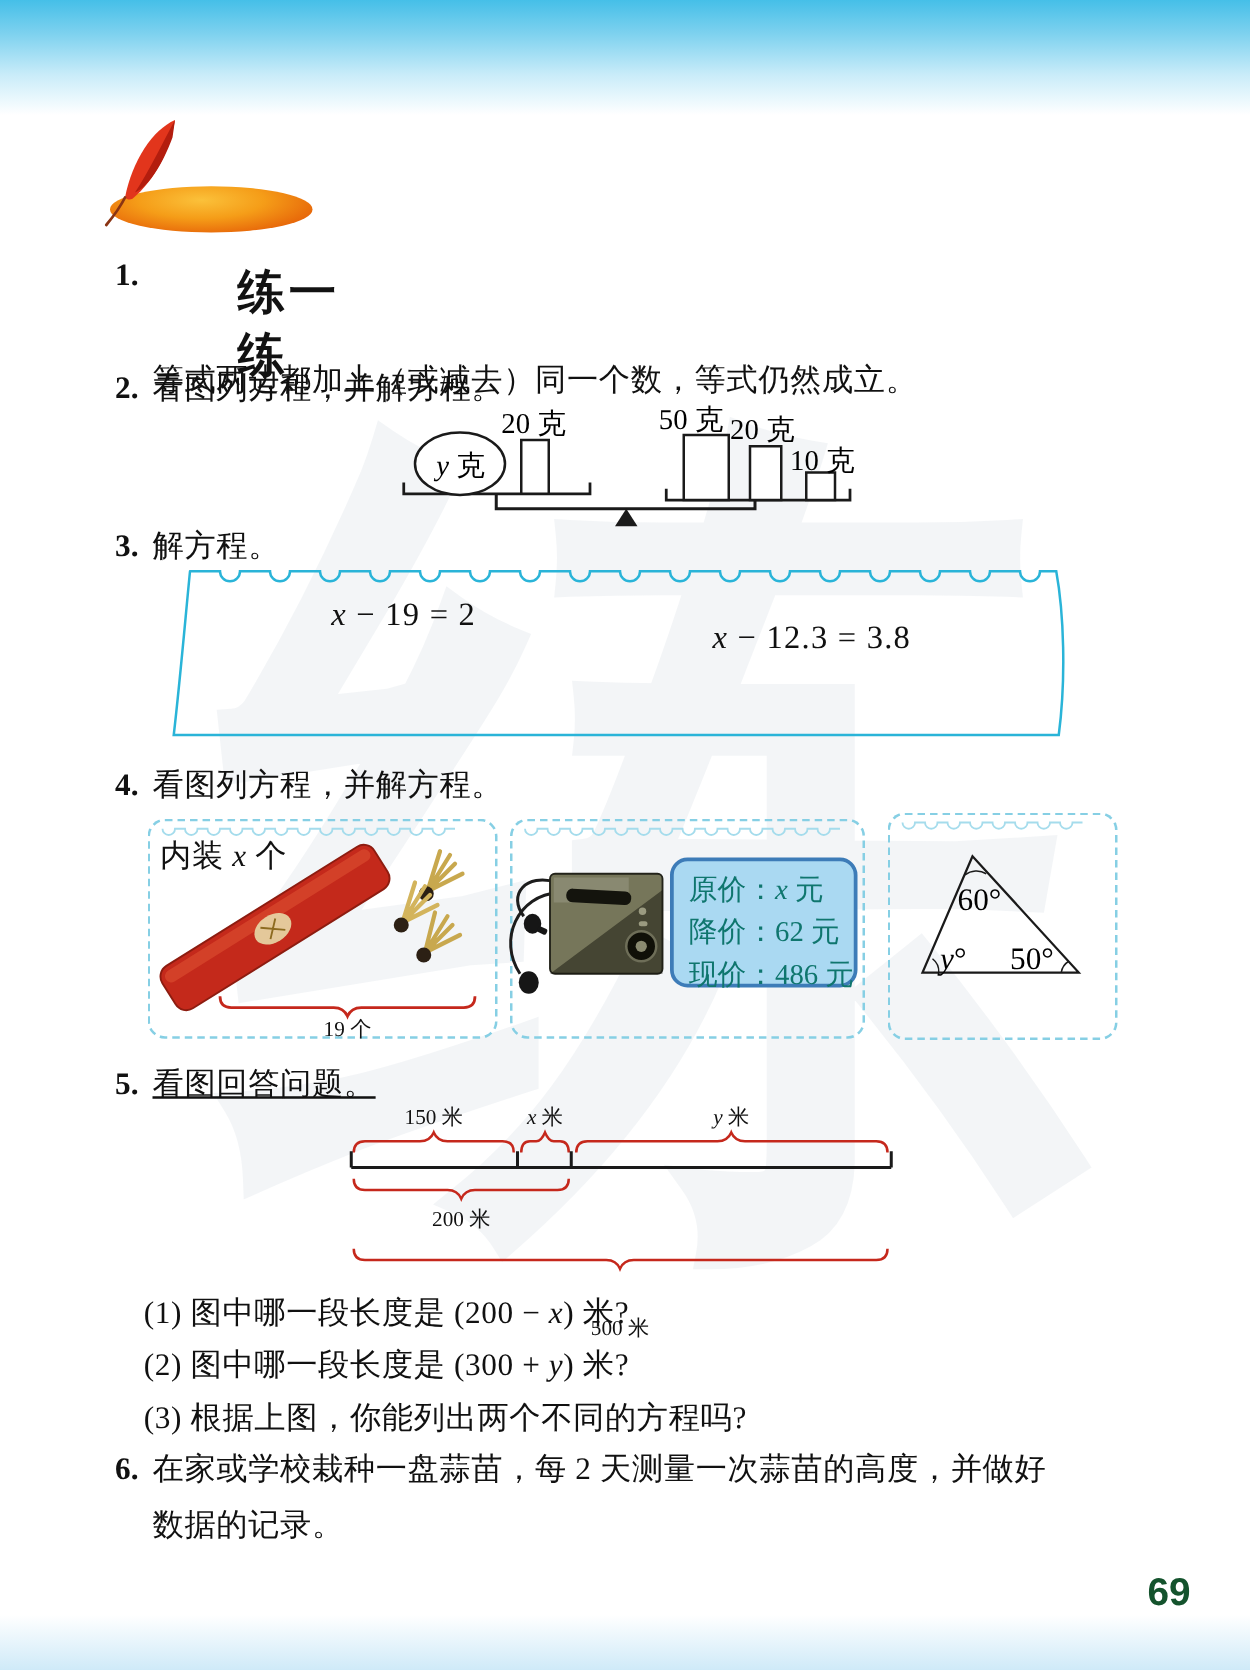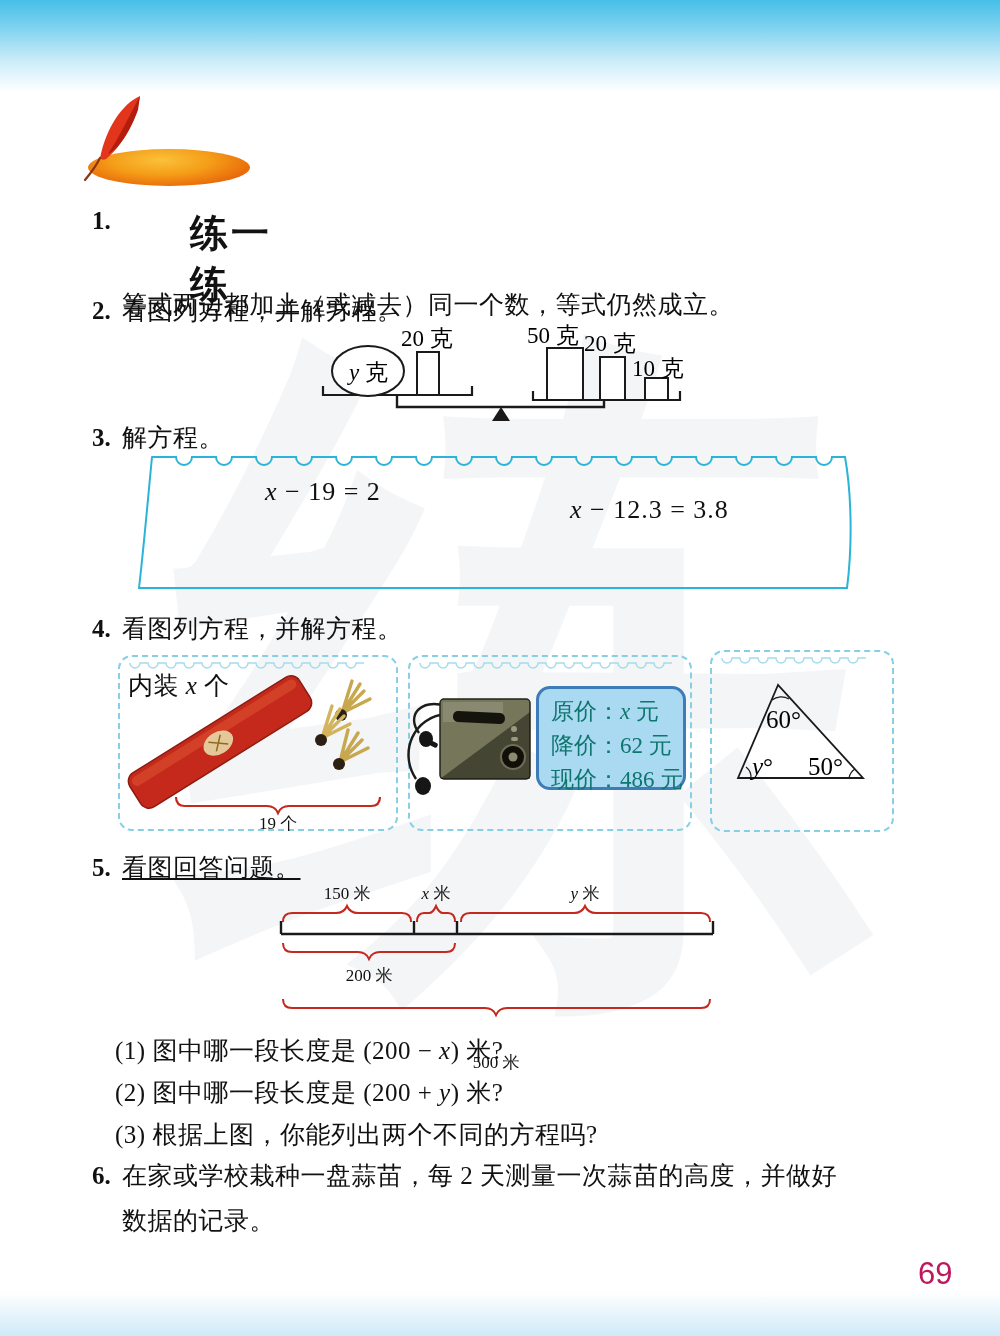--- a/index.html
+++ b/index.html
@@ -22,22 +22,22 @@
     text-shadow:-2px 0 0 #fff,2px 0 0 #fff,0 -2px 0 #fff,0 2px 0 #fff,-1px -1px 0 #fff,1px 1px 0 #fff;}
   .qnum{font-weight:bold;font-size:25px;line-height:1.3;}
   .qtext{font-size:25px;line-height:1.3;letter-spacing:0.5px;}
   .var{font-style:italic;}
   .eq{font-size:26px;letter-spacing:1px;}
   .dlabel{font-size:17px;text-align:center;white-space:nowrap;}
   .panel{border:2px dashed #86cfe4;border-radius:14px;background:transparent;}
   .infobox{background:#aad9f2;border:3px solid #3d7cb8;border-radius:14px;
     padding:6px 10px 4px 12px;box-sizing:border-box;}
   .price-row{font-size:23px;line-height:34px;white-space:nowrap;color:#0f766e;}
-  .pagenum{font-family:"Liberation Sans","DejaVu Sans",sans-serif;font-weight:400;
-    font-size:31px;color:#be185d;}
+  .pagenum{font-family:"Liberation Sans","DejaVu Sans",sans-serif;font-weight:700;
+    font-size:31px;color:#14532d;}
   svg{overflow:visible;}
   svg text{font-family:"Liberation Serif","DejaVu Serif",serif;}
 </style>
 </head>
 <body>
 
 <div class="page">
 
   <div class="abs top-grad"></div>
   <div class="abs bottom-grad"></div>
@@ -188,21 +188,21 @@
 
     <path d="M281 934 H713 M281 921 V934 M414 921 V934 M457 921 V934 M713 921 V934" stroke="#1a1a1a" stroke-width="2.4" fill="none"></path>
 
     <path d="M283 943 Q283 952 292 952 L358 952 Q366 952 369 959 Q372 952 380 952 L446 952 Q455 952 455 943" fill="none" stroke="#c5281c" stroke-width="2"></path>
     <path d="M283 999 Q283 1008 292 1008 L485 1008 Q493 1008 496 1015 Q499 1008 507 1008 L701 1008 Q710 1008 710 999" fill="none" stroke="#c5281c" stroke-width="2"></path>
   </svg>
   <div class="abs dlabel" style="left:319px;top:964px;width:100px;">200 米</div>
   <div class="abs dlabel" style="left:446px;top:1020px;width:100px;margin-top:31px;">500 米</div>
 
   <div class="abs qtext" style="left:115px;top:1035px;"><span>(1) 图中哪一段长度是 (200 − </span><span class="var">x</span><span>) 米?</span></div>
-  <div class="abs qtext" style="left:115px;top:1077px;"><span>(2) 图中哪一段长度是 (200 + </span><span class="var">y</span><span>) 米?</span></div>
+  <div class="abs qtext" style="left:115px;top:1077px;"><span>(2) 图中哪一段长度是 (300 + </span><span class="var">y</span><span>) 米?</span></div>
   <div class="abs qtext" style="left:115px;top:1119px;"><span>(3) 根据上图，你能列出两个不同的方程吗?</span><span class="var"></span><span></span></div>
 
   <div class="abs qnum" style="left:92px;top:1160px;">6.</div>
   <div class="abs qtext" style="left:122px;top:1160px;">在家或学校栽种一盘蒜苗，每 2 天测量一次蒜苗的高度，并做好</div>
   <div class="abs qtext" style="left:122px;top:1205px;">数据的记录。</div>
 
   <div class="abs pagenum" style="left:918px;top:1256px;">69</div>
 
 </div>
 

